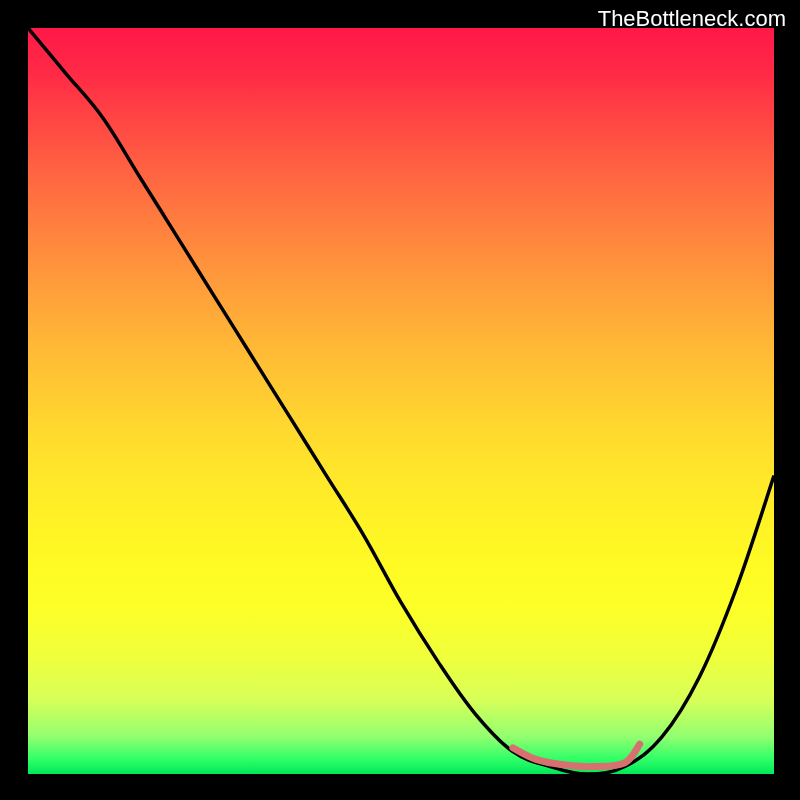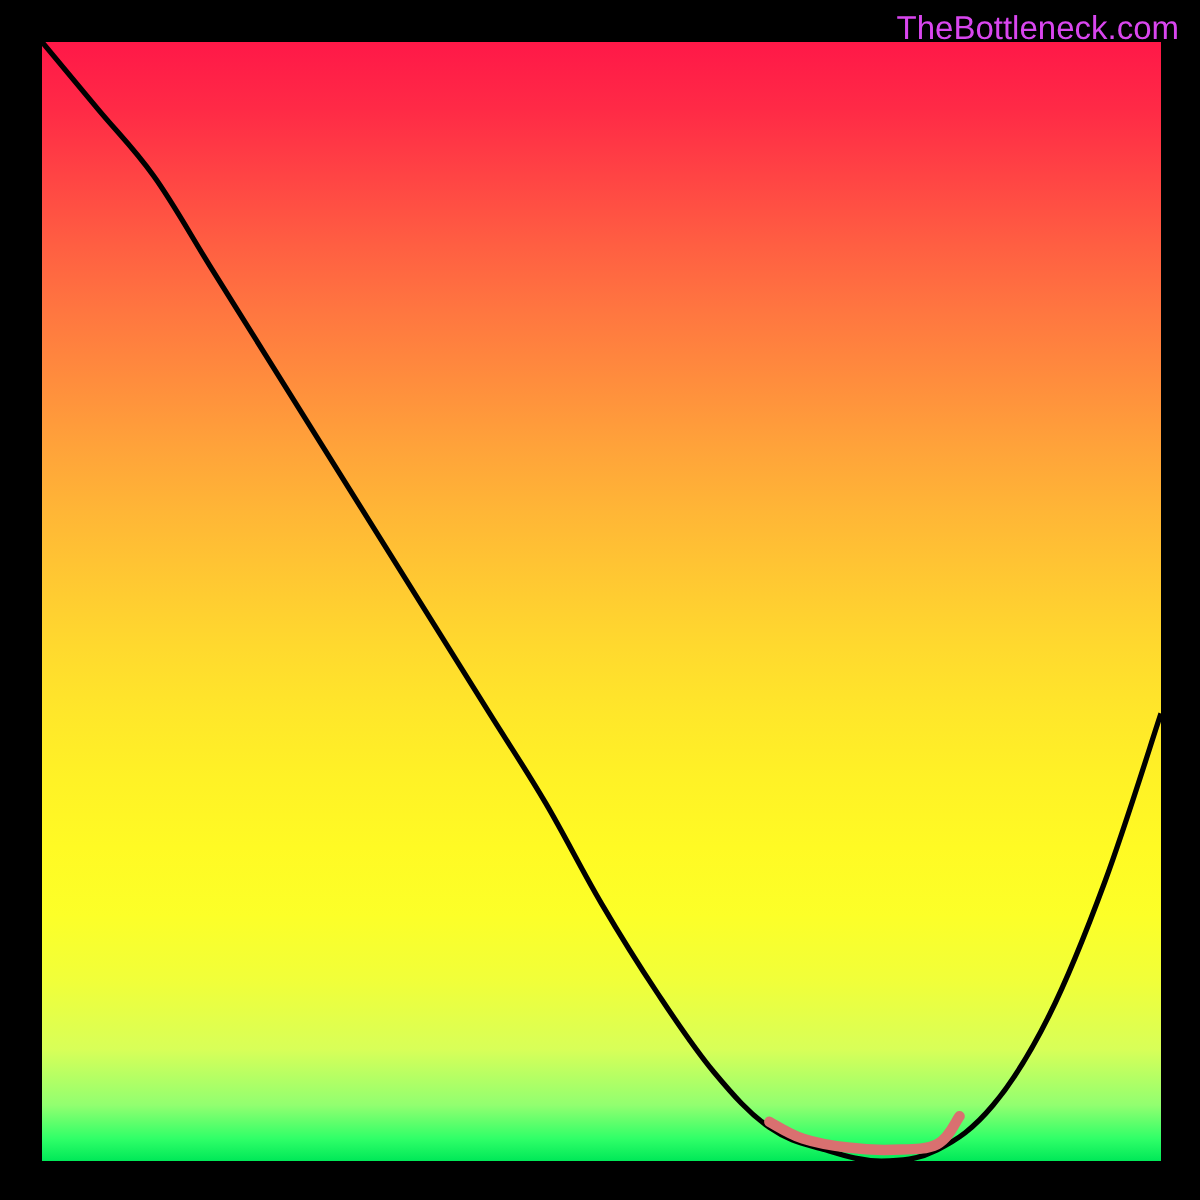--- a/index.html
+++ b/index.html
@@ -7,21 +7,21 @@
     width: 800px;
     height: 800px;
     background: #000;
     position: relative;
     font-family: Arial, sans-serif;
   }
   .watermark {
     position: absolute;
     top: 6px;
     right: 14px;
-    color: #d946ef;
+    color: #ffffff;
     font-size: 22px;
     font-weight: 500;
     z-index: 10;
   }
   .plot-area {
     position: absolute;
     left: 28px;
     top: 28px;
     width: 746px;
     height: 746px;

